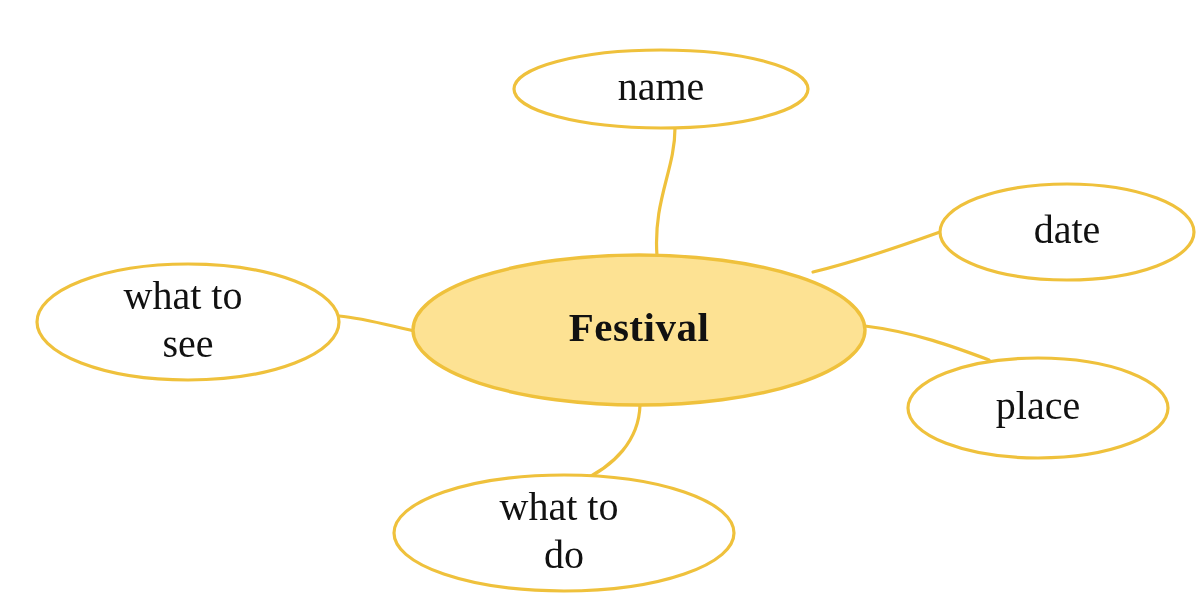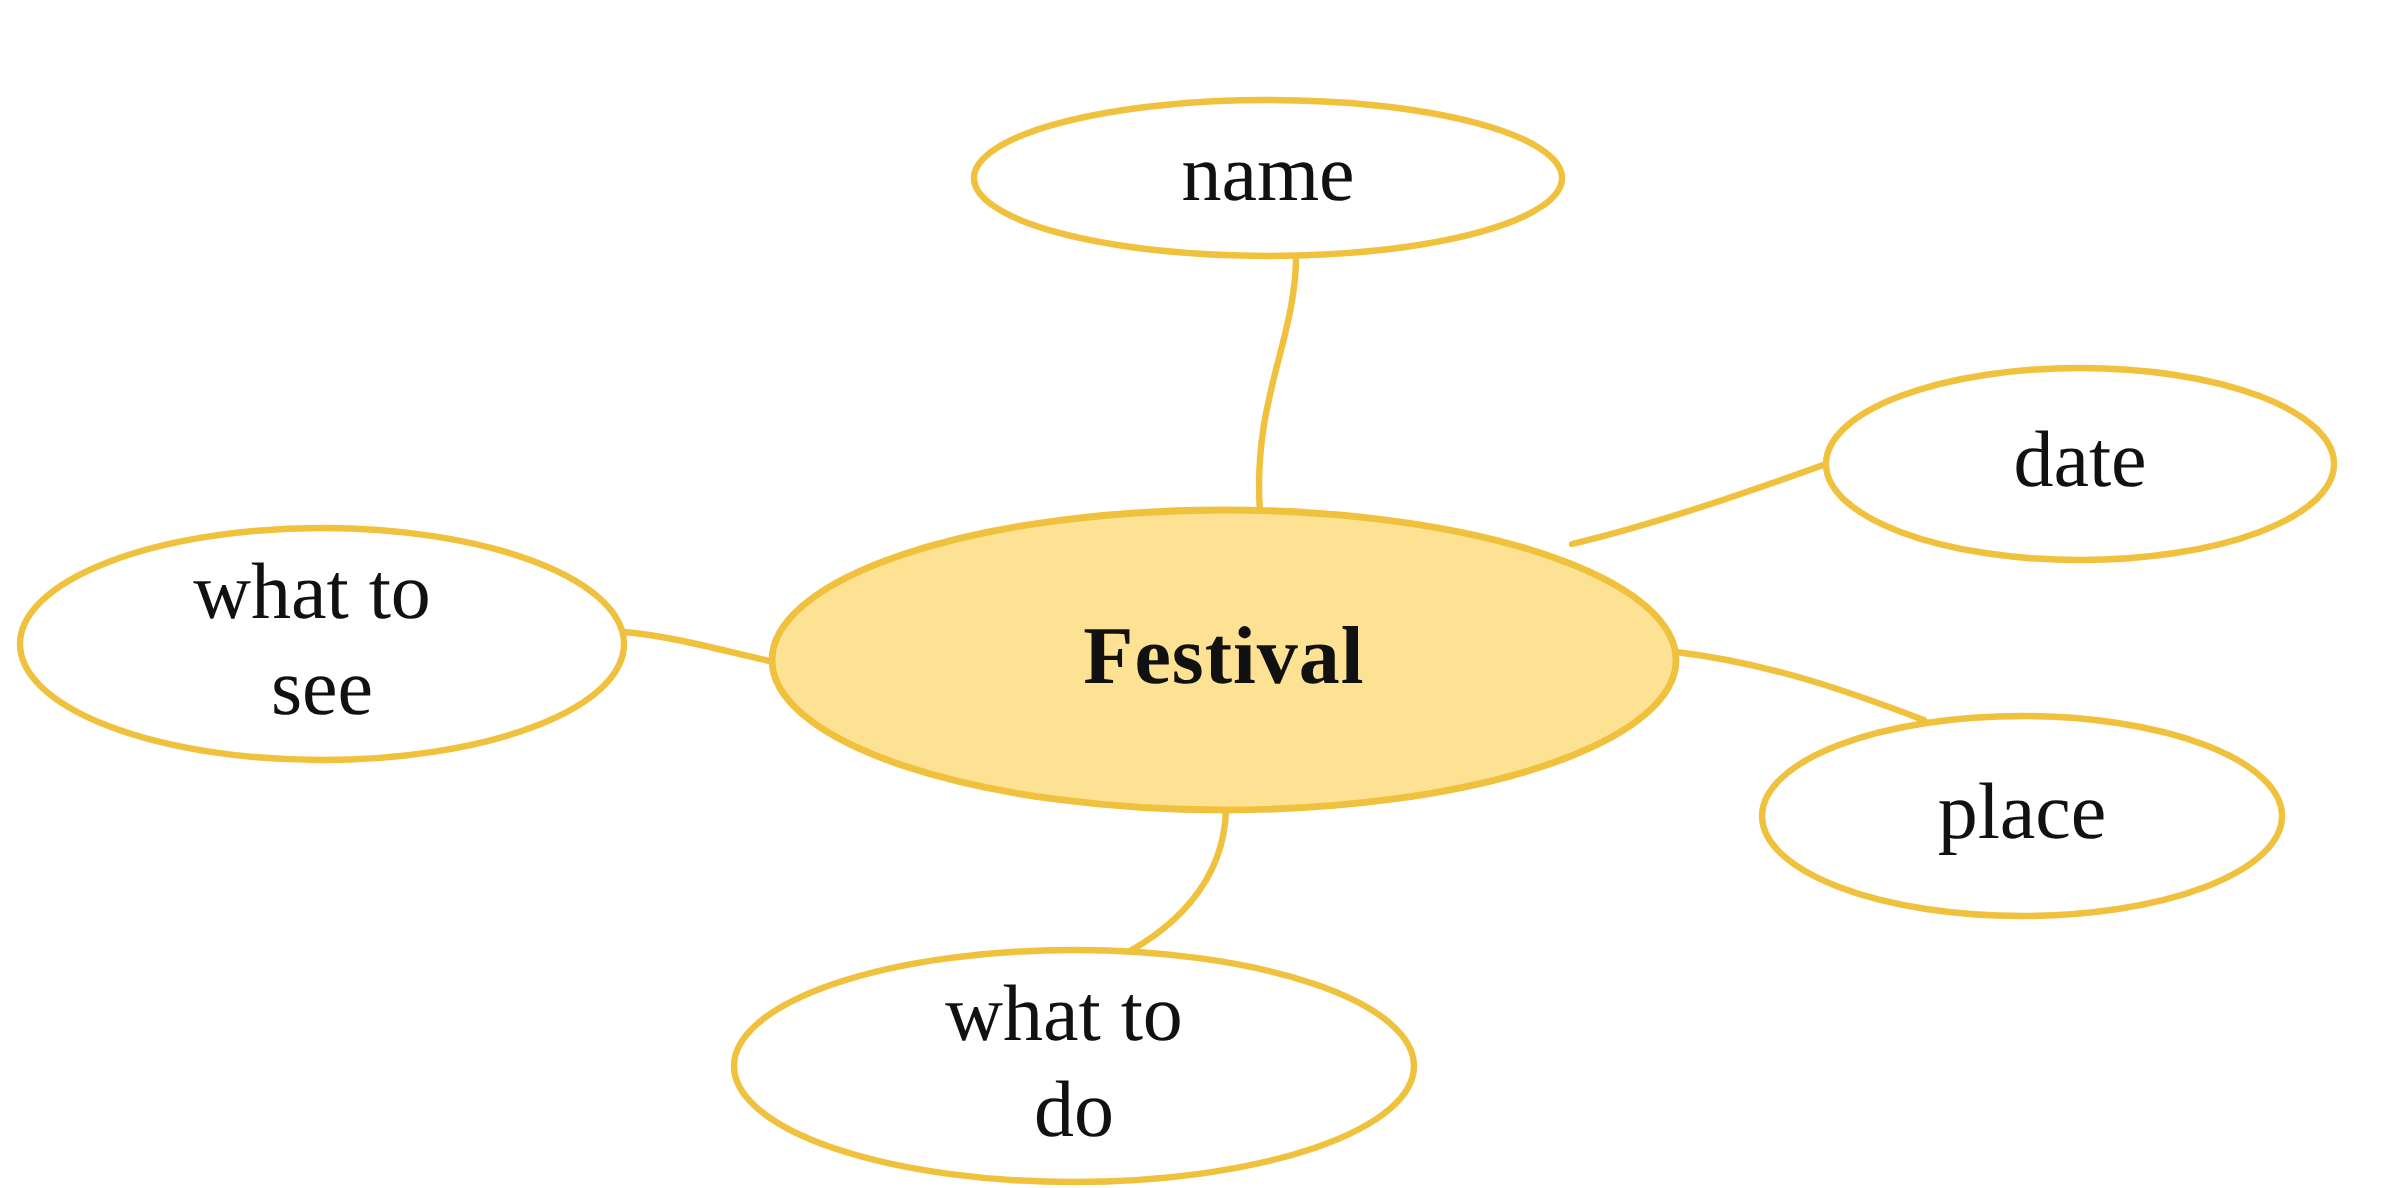--- a/index.html
+++ b/index.html
@@ -12,20 +12,21 @@
     width: 1201px;
     height: 594px;
     font-family: "Liberation Serif", "DejaVu Serif", serif;
     overflow: hidden;
   }
   #mindmap-canvas {
     position: relative;
     width: 1007px;
     height: 594px;
     background: #ffffff;
+    padding-left: 27px;
   }
   svg.diagram {
     display: block;
     width: 1201px;
     height: 594px;
   }
   .edge {
     fill: none;
     stroke: #efc13c;
     stroke-width: 3.2;

